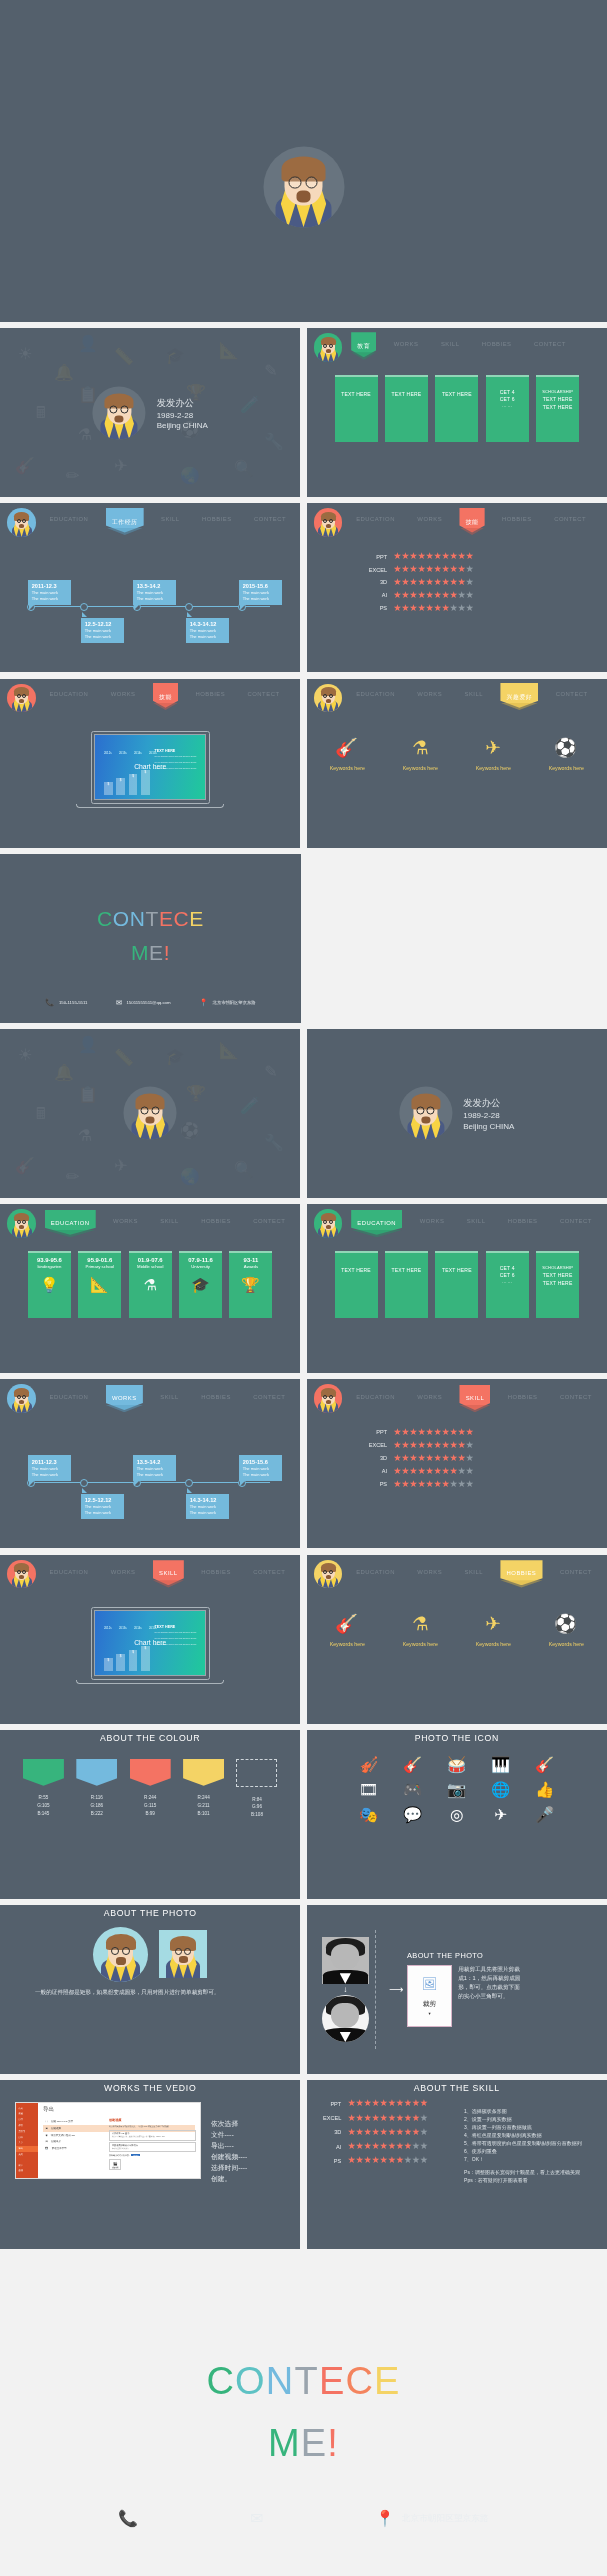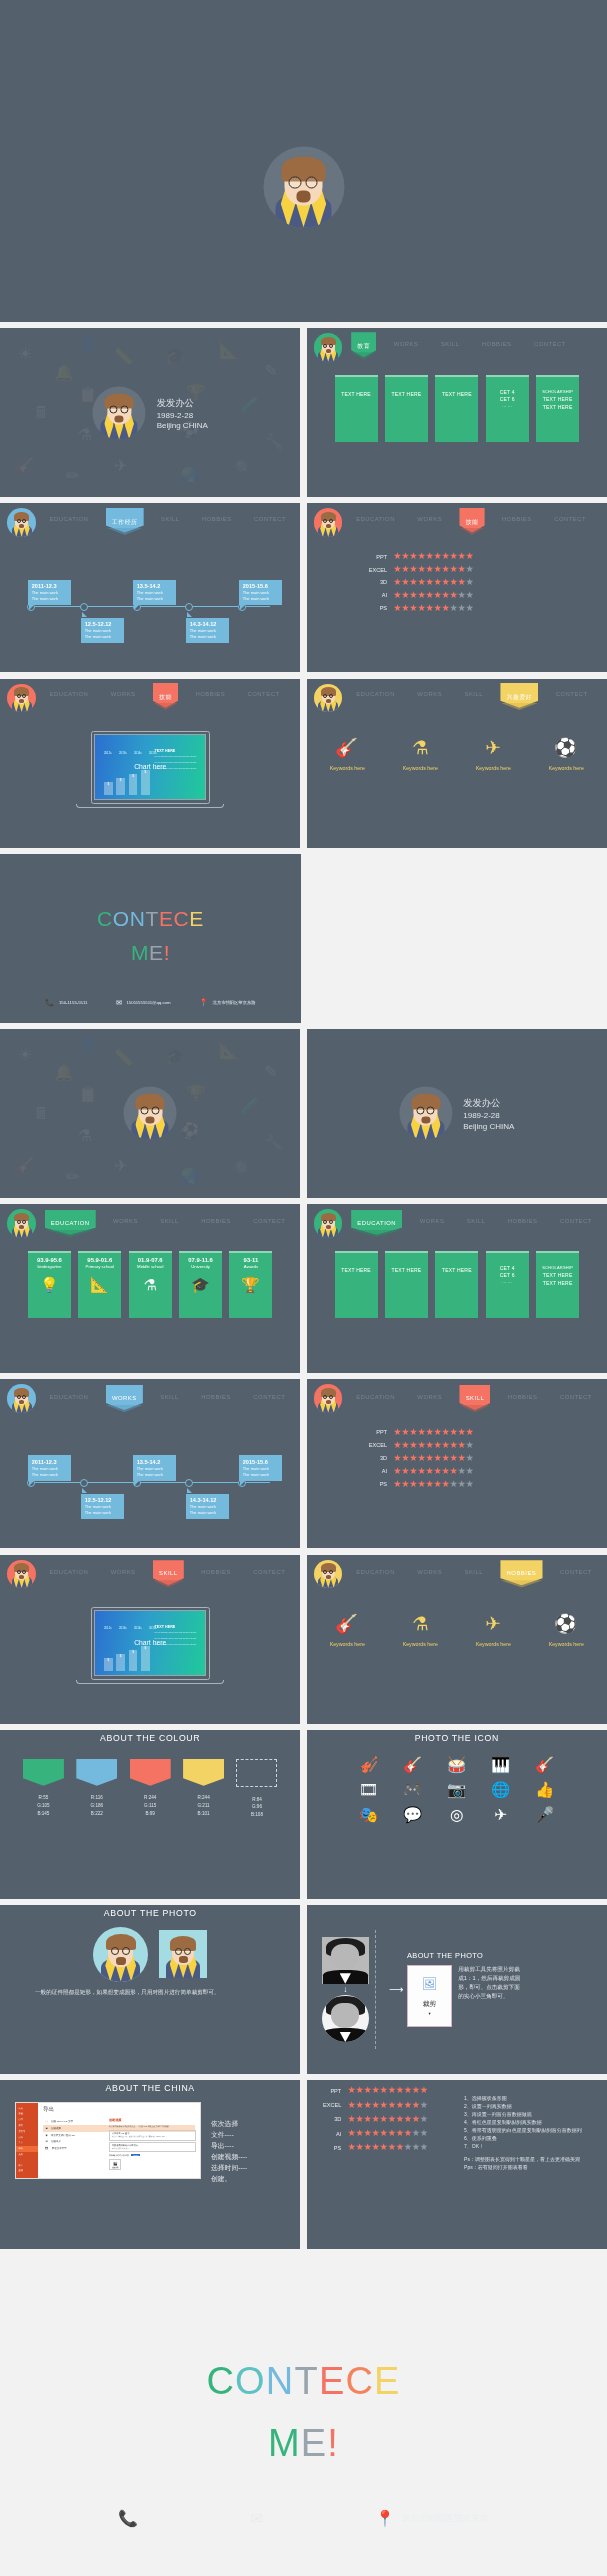--- a/index.html
+++ b/index.html
@@ -993,21 +993,21 @@
             </div>
             <div style="color:#e3e8ec;font-size:5.6px;line-height:1.6;width:67px;">用裁剪工具先将照片剪裁成1：1，然后再裁剪成圆形，即可。点击裁剪下面的实心小三角即可。</div>
           </div>
         </div>
       </div>
     </div>
   </div>
 
   <div class="grid-row">
     <div class="half">
-      <div class="sec-title">ABOUT THE CHINA</div>
+      <div class="sec-title">WORKS THE VEDIO</div>
       <div class="vd-row">
         <div class="vd-shot">
           <div class="side">
             <div>信息</div>
               <div>新建</div>
             <div>打开</div>
               <div>保存</div>
             <div>另存为</div>
               <div>打印</div>
             <div>共享</div>
@@ -1066,20 +1066,21 @@
         <div class="vd-txt" style="white-space:pre-line;">依次选择
 文件----
 导出----
 创建视频----
 选择时间----
 创建。</div>
       </div>
     </div>
 
     <div class="half">
+      <div class="sec-title">ABOUT THE SKILL</div>
       <div class="skx">
         <div class="left">
           <div class="sk-row">
               <div class="sk-lbl">PPT</div>
               <div class="stars"><span class="on">★★★★★★★★★★</span></div>
             </div>
           <div class="sk-row">
               <div class="sk-lbl">EXCEL</div>
               <div class="stars"><span class="on">★★★★★★★★★</span><span class="off">★</span></div>
             </div>

